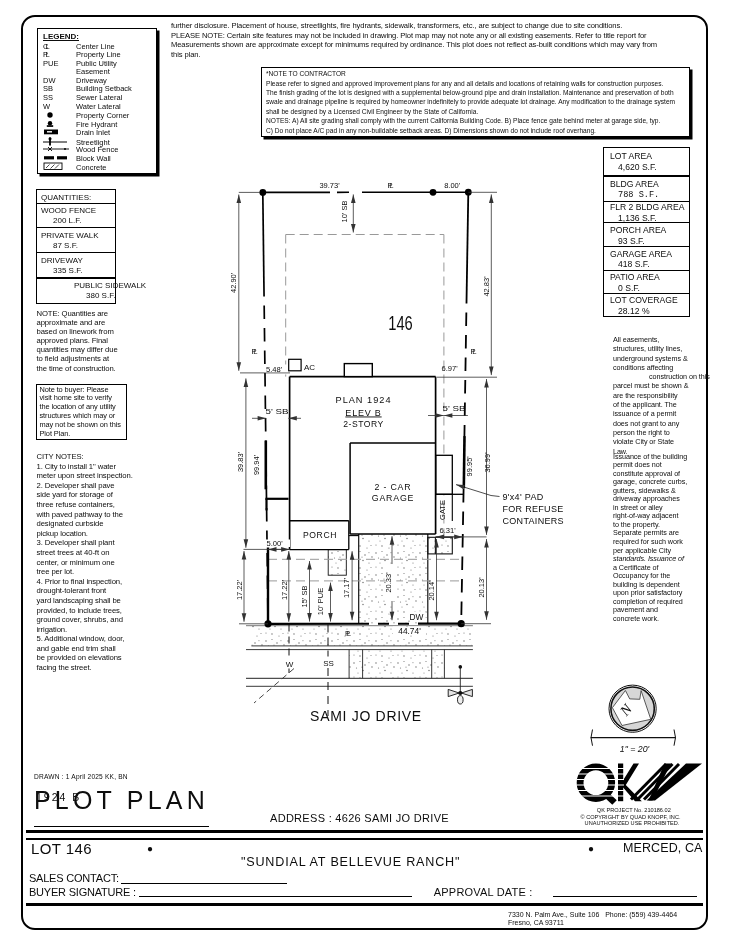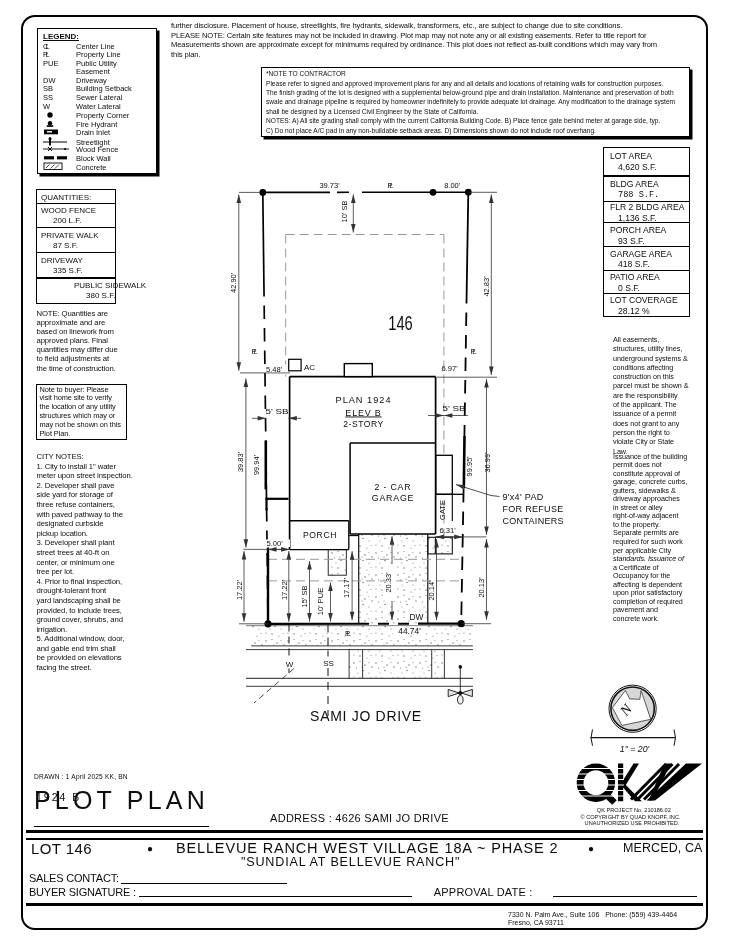--- a/index.html
+++ b/index.html
@@ -163,21 +163,21 @@
 <div class="abs ar" style="left:610px;top:272.3px;">PATIO AREA<br><span style="margin-left:8px;">0 S.F.</span></div>
 <div class="abs" style="left:603px;top:292.5px;width:86px;height:1.3px;background:#000;"></div>
 
 <div class="abs ar" style="left:610px;top:295.3px;">LOT COVERAGE<br><span style="margin-left:8px;">28.12 %</span></div>
 
 <div class="abs p" style="left:613px;top:335px;line-height:9.3px;font-size:7.2px;letter-spacing:-0.06px;">
 <div style="height:9.3px;">All easements,</div>
 <div style="height:9.3px;">structures, utility lines,</div>
 <div style="height:9.3px;">underground systems &amp;</div>
 <div style="height:9.3px;">conditions affecting</div>
-<div style="height:9.3px;">construction on this</div>
+<div style="height:9.3px;margin-left:36px;">construction on this</div>
 <div style="height:9.3px;">parcel must be shown &amp;</div>
 <div style="height:9.3px;">are the responsibility</div>
 <div style="height:9.3px;">of the applicant. The</div>
 <div style="height:9.3px;">issuance of a permit</div>
 <div style="height:9.3px;">does not grant to any</div>
 <div style="height:9.3px;">person the right to</div>
 <div style="height:9.3px;">violate City or State</div>
 <div style="height:9.3px;">Law.</div>
 </div>
 
@@ -190,21 +190,21 @@
 <div style="height:8.55px;">driveway approaches</div>
 <div style="height:8.55px;">in street or alley</div>
 <div style="height:8.55px;">right-of-way adjacent</div>
 <div style="height:8.55px;">to the property.</div>
 <div style="height:8.55px;">Separate permits are</div>
 <div style="height:8.55px;">required for such work</div>
 <div style="height:8.55px;">per applicable City</div>
 <div style="height:8.55px;font-style:italic;">standards. Issuance of</div>
 <div style="height:8.55px;">a Certificate of</div>
 <div style="height:8.55px;">Occupancy for the</div>
-<div style="height:8.55px;">affecting is dependent</div>
+<div style="height:8.55px;">building is dependent</div>
 <div style="height:8.55px;">upon prior satisfactory</div>
 <div style="height:8.55px;">completion of required</div>
 <div style="height:8.55px;">pavement and</div>
 <div style="height:8.55px;">concrete work.</div>
 </div>
 
 <svg class="abs" style="left:0;top:0;" width="729" height="946" viewBox="0 0 729 946">
 <defs>
 <pattern id="st" width="22" height="22" patternUnits="userSpaceOnUse">
 <circle cx="2" cy="3" r="0.7" fill="#666"></circle>
@@ -490,21 +490,20 @@
 <div class="abs" style="left:36px;top:791px;font-size:10.5px;letter-spacing:2px;">1924  B</div>
 
 <div class="abs" style="left:34px;top:786px;font-size:25px;letter-spacing:4.2px;border-bottom:1.4px solid #000;padding-bottom:16px;height:23.5px;overflow:visible;">PLOT PLAN</div>
 <div class="abs" style="left:270px;top:812px;font-size:11px;letter-spacing:0.3px;">ADDRESS :  4626 SAMI JO DRIVE</div>
 
 <div class="abs" style="left:26px;top:829.5px;width:677px;height:3px;background:#000;"></div>
 <div class="abs" style="left:26px;top:838.4px;width:677px;height:1.2px;background:#000;"></div>
 
 <div class="abs" style="left:31px;top:840px;font-size:15px;letter-spacing:0.4px;">LOT 146</div>
 <div class="abs" style="left:147px;top:843px;font-size:10px;">●</div>
-<div class="abs" style="left:176px;top:840px;font-size:14.5px;letter-spacing:0.85px;">BELLEVUE RANCH WEST VILLAGE 18A ~ PHASE 2</div>
 <div class="abs" style="left:588px;top:843px;font-size:10px;">●</div>
 <div class="abs" style="left:623px;top:841px;font-size:12.5px;letter-spacing:0.1px;">MERCED, CA</div>
 <div class="abs" style="left:241px;top:855px;font-size:12.6px;letter-spacing:0.8px;">"SUNDIAL AT BELLEVUE RANCH"</div>
 
 <div class="abs" style="left:28.9px;top:872px;font-size:11px;letter-spacing:-0.2px;">SALES CONTACT:</div>
 <div class="abs" style="left:121px;top:883px;width:166px;height:1.1px;background:#000;"></div>
 
 <div class="abs" style="left:28.9px;top:885.6px;font-size:11px;letter-spacing:-0.2px;">BUYER SIGNATURE :</div>
 <div class="abs" style="left:138.5px;top:896.4px;width:273px;height:1.1px;background:#000;"></div>
 

